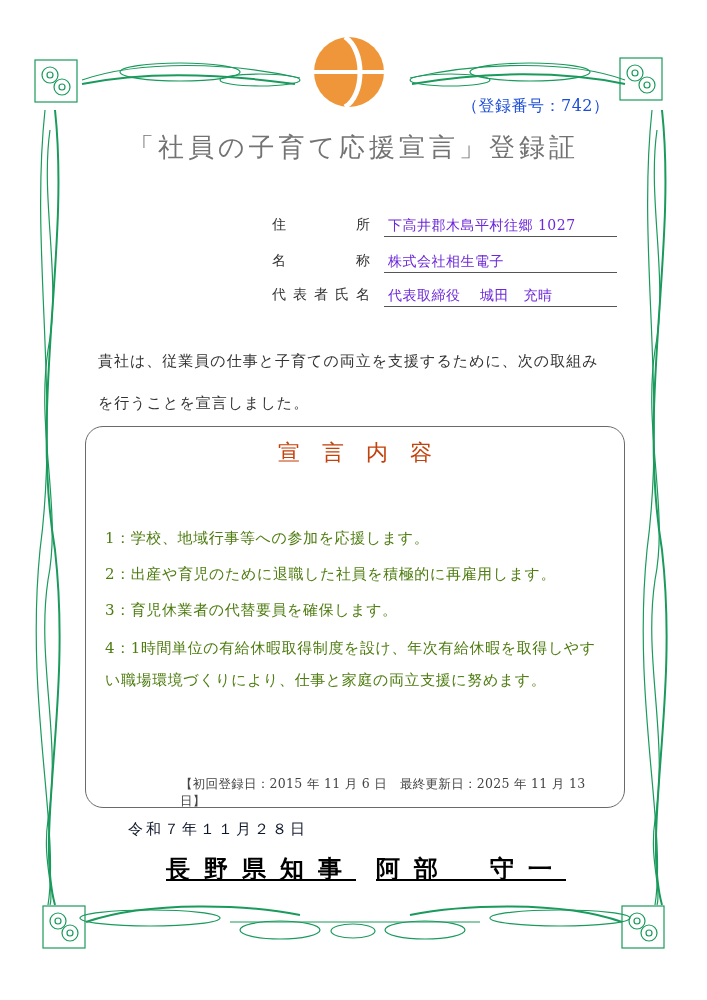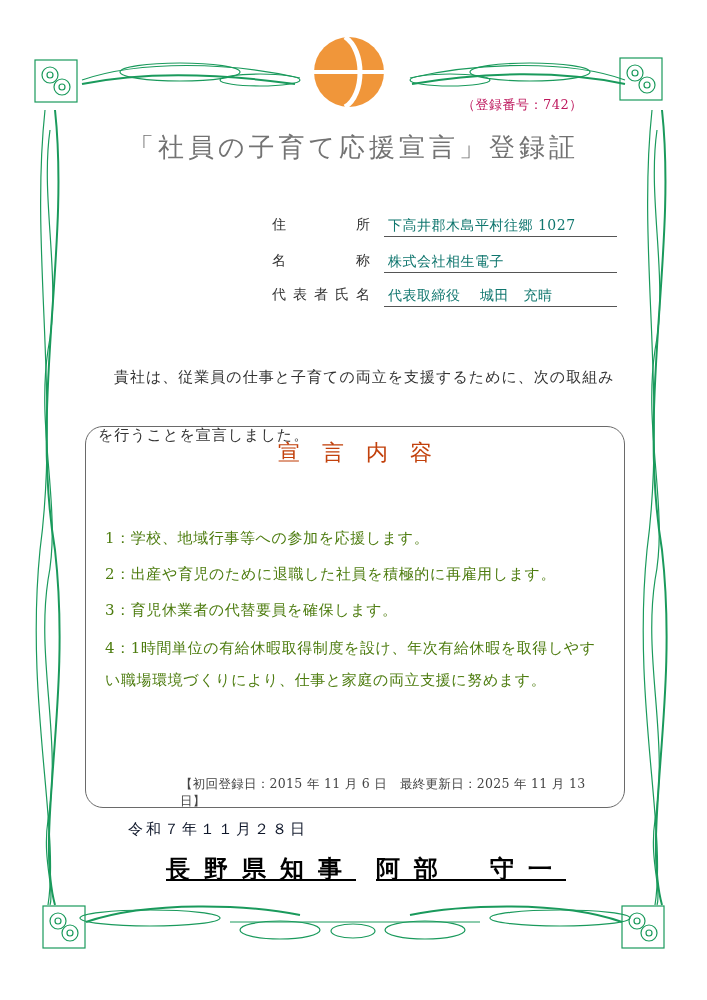--- a/index.html
+++ b/index.html
@@ -1,26 +1,26 @@
 <!DOCTYPE html>
 <html><head>
 <meta charset="utf-8">
 <style>
   html, body { margin: 0; padding: 0; background: #ffffff; }
   body { width: 707px; height: 1000px; position: relative; overflow: hidden;
          font-family: "DejaVu Serif", "Liberation Serif", serif; color: #2b2b2b; }
   .abs { position: absolute; }
   svg.border { position: absolute; left: 0; top: 0; }
-  .reg-no { left: 462px; top: 96px; font-size: 13px; color: #be185d; letter-spacing: 0.5px; }
+  .reg-no { left: 462px; top: 96px; font-size: 16px; color: #1d4ed8; letter-spacing: 0.5px; }
   .title { left: 0; width: 707px; top: 130px; text-align: center; font-size: 26px; letter-spacing: 4px; color: #737373; }
   .field-row { left: 272px; width: 345px; height: 26px; font-size: 14px; }
   .field-label { position: absolute; left: 0; width: 98px; top: 4px; display: flex; justify-content: space-between; color: #333; }
-  .field-value { position: absolute; left: 112px; right: 0; top: 0; height: 24px; border-bottom: 1px solid #555; padding-left: 4px; line-height: 26px; color: #0f766e; letter-spacing: 0.5px; }
+  .field-value { position: absolute; left: 112px; right: 0; top: 0; height: 24px; border-bottom: 1px solid #555; padding-left: 4px; line-height: 26px; color: #6d28d9; letter-spacing: 0.5px; }
   .intro { left: 98px; width: 540px; top: 340px; font-size: 15px; line-height: 42px; letter-spacing: 1px; color: #333; }
-  .intro p { margin: 16px; }
+  .intro p { margin: 0; }
   .intro .l2 { margin-left: -2px; }
   .decl-box { left: 85px; top: 426px; width: 540px; height: 382px; border: 1.5px solid #6a6a6a; border-radius: 18px; box-sizing: border-box; }
   .decl-title { left: 85px; width: 540px; top: 438px; text-align: center; font-size: 22px; letter-spacing: 22px; text-indent: 22px; color: #c2410c; }
   .items { left: 105px; width: 520px; top: 526px; font-size: 15px; color: #4d7c0f; letter-spacing: 0.6px; }
   .item { margin: 0 0 11px 0; line-height: 25px; }
   .item.multi { line-height: 32px; margin-top: -2px; }
   .dates { left: 180px; width: 430px; top: 776px; font-size: 12.5px; color: #444; text-align: left; letter-spacing: 0.3px; }
   .issue-date { left: 128px; top: 820px; font-size: 15px; letter-spacing: 3px; color: #0f172a; }
   .governor { left: 166px; top: 853px; font-size: 24px; color: #000000; letter-spacing: 14px; font-weight: bold; text-decoration: underline; }
   .governor span.gap { display: inline-block; width: 20px; }

